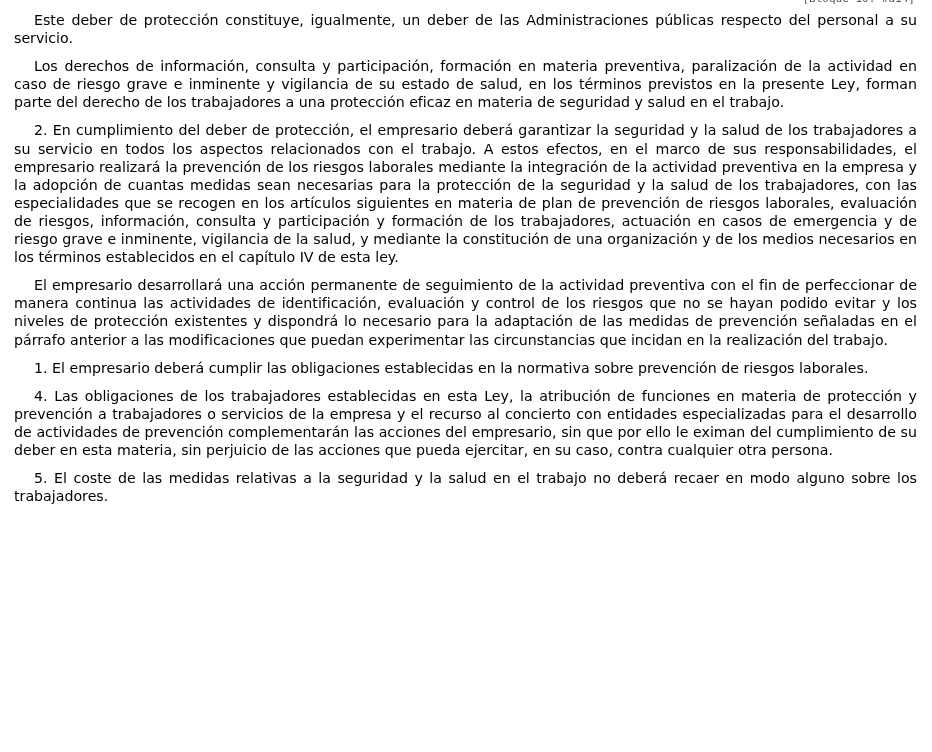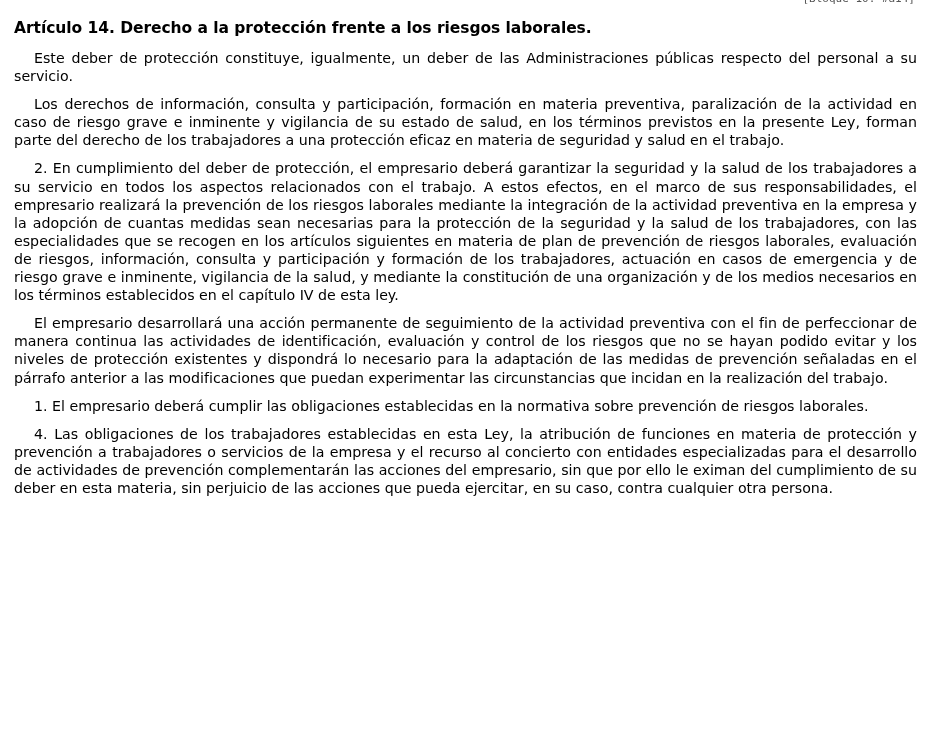--- a/index.html
+++ b/index.html
@@ -69,24 +69,24 @@
     margin-bottom: 0;
   }
 </style>
 </head>
 <body style="background: rgb(255, 255, 255); color: rgb(0, 0, 0);">
 
 <div class="page">
 
   <div class="block-ref" style="color: rgb(85, 85, 85);">[Bloque 10: #a14]</div>
 
-  <h1 class="article-title">Artículo 14. Derecho a la protección frente a los riesgos laborales.</h1>
 
   <div class="body-text">
       <p class="para">Este deber de protección constituye, igualmente, un deber de las Administraciones públicas respecto del personal a su servicio.</p>
       <p class="para">Los derechos de información, consulta y participación, formación en materia preventiva, paralización de la actividad en caso de riesgo grave e inminente y vigilancia de su estado de salud, en los términos previstos en la presente Ley, forman parte del derecho de los trabajadores a una protección eficaz en materia de seguridad y salud en el trabajo.</p>
       <p class="para">2. En cumplimiento del deber de protección, el empresario deberá garantizar la seguridad y la salud de los trabajadores a su servicio en todos los aspectos relacionados con el trabajo. A estos efectos, en el marco de sus responsabilidades, el empresario realizará la prevención de los riesgos laborales mediante la integración de la actividad preventiva en la empresa y la adopción de cuantas medidas sean necesarias para la protección de la seguridad y la salud de los trabajadores, con las especialidades que se recogen en los artículos siguientes en materia de plan de prevención de riesgos laborales, evaluación de riesgos, información, consulta y participación y formación de los trabajadores, actuación en casos de emergencia y de riesgo grave e inminente, vigilancia de la salud, y mediante la constitución de una organización y de los medios necesarios en los términos establecidos en el capítulo IV de esta ley.</p>
       <p class="para">El empresario desarrollará una acción permanente de seguimiento de la actividad preventiva con el fin de perfeccionar de manera continua las actividades de identificación, evaluación y control de los riesgos que no se hayan podido evitar y los niveles de protección existentes y dispondrá lo necesario para la adaptación de las medidas de prevención señaladas en el párrafo anterior a las modificaciones que puedan experimentar las circunstancias que incidan en la realización del trabajo.</p>
       <p class="para">1. El empresario deberá cumplir las obligaciones establecidas en la normativa sobre prevención de riesgos laborales.</p>
       <p class="para">4. Las obligaciones de los trabajadores establecidas en esta Ley, la atribución de funciones en materia de protección y prevención a trabajadores o servicios de la empresa y el recurso al concierto con entidades especializadas para el desarrollo de actividades de prevención complementarán las acciones del empresario, sin que por ello le eximan del cumplimiento de su deber en esta materia, sin perjuicio de las acciones que pueda ejercitar, en su caso, contra cualquier otra persona.</p>
+      <p class="para">5. El coste de las medidas relativas a la seguridad y la salud en el trabajo no deberá recaer en modo alguno sobre los trabajadores.</p>
     </div>
 
 </div>
 
 </body></html>

